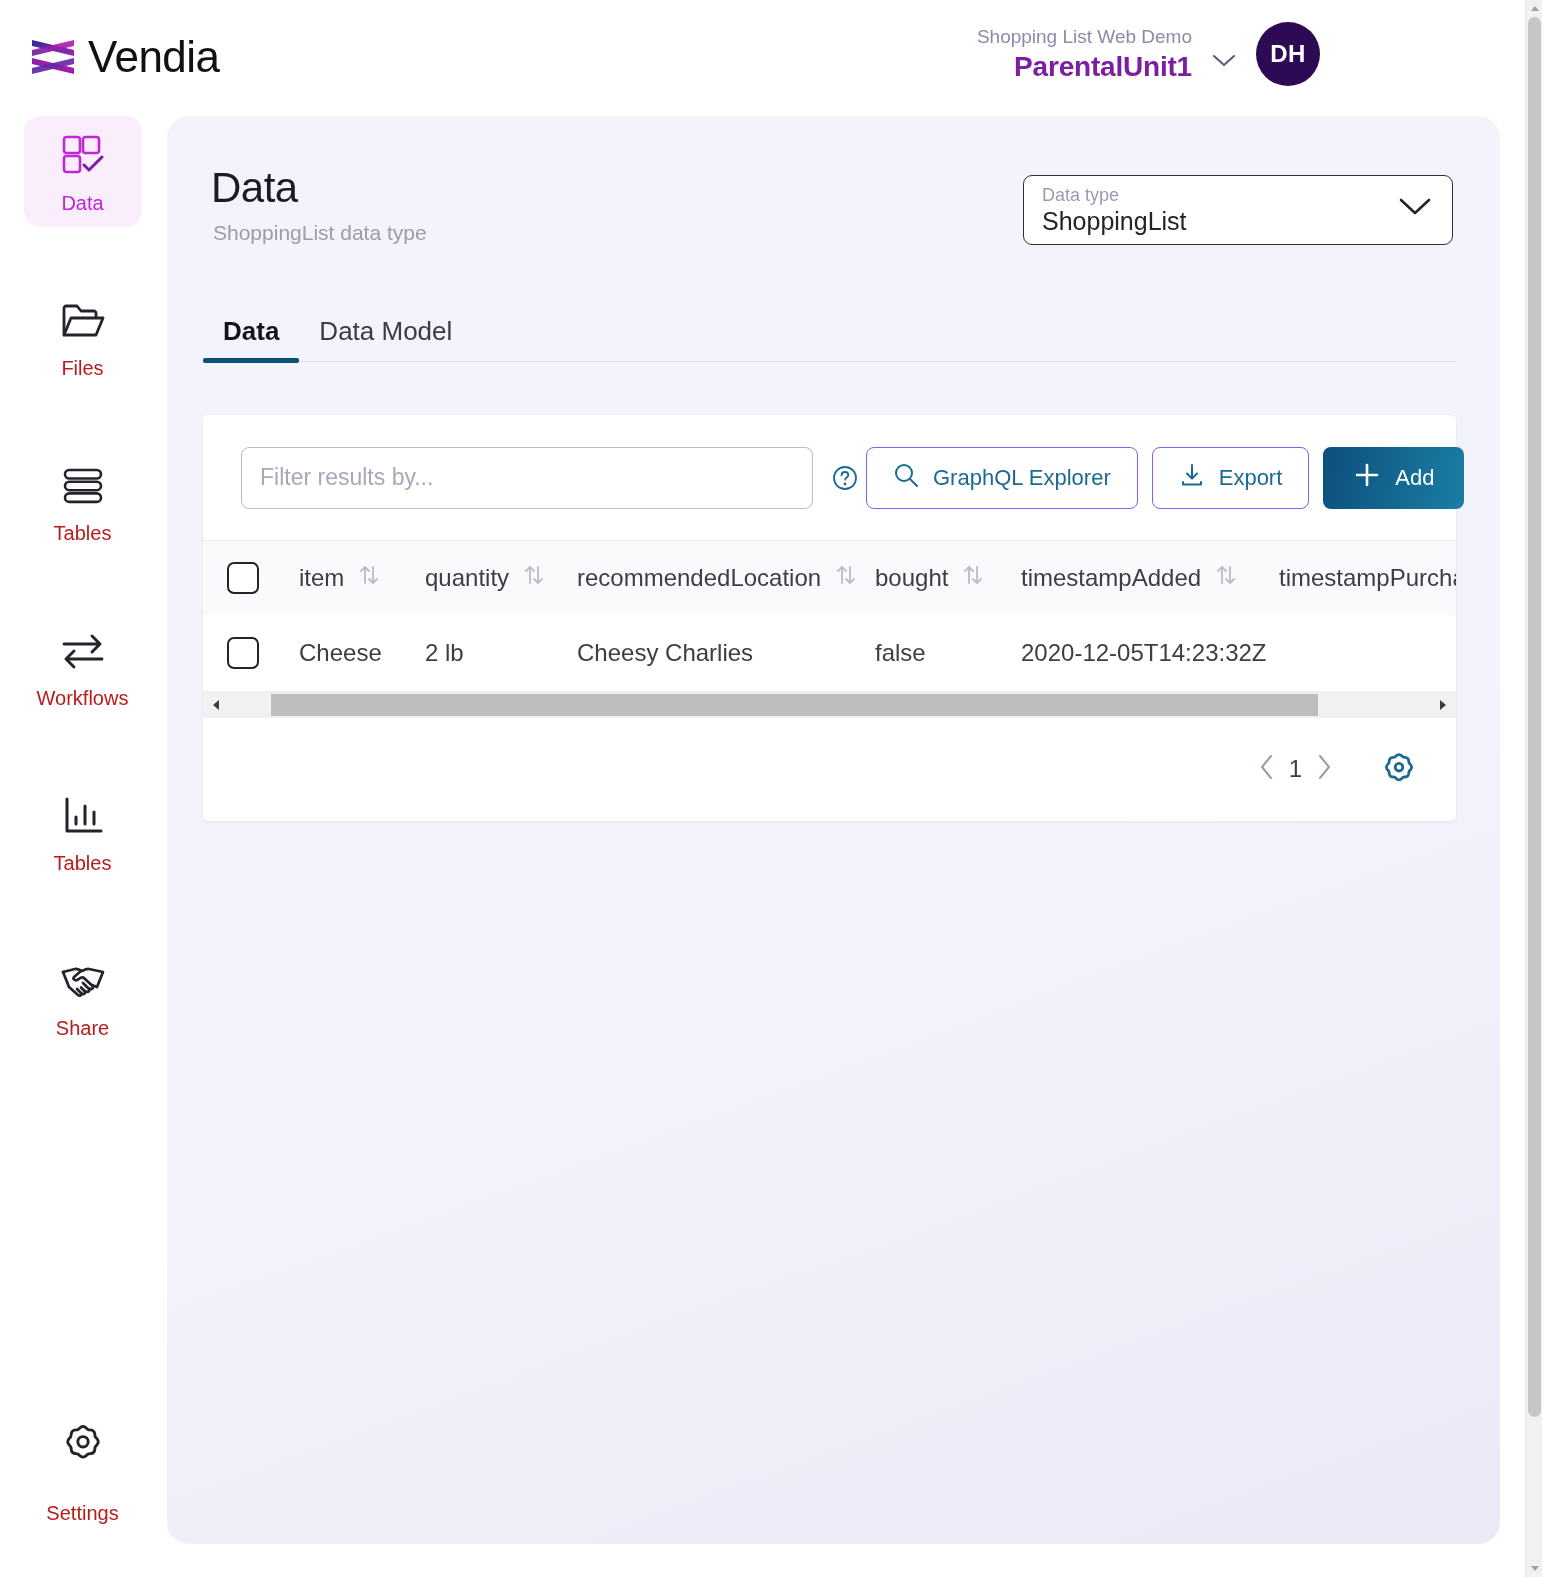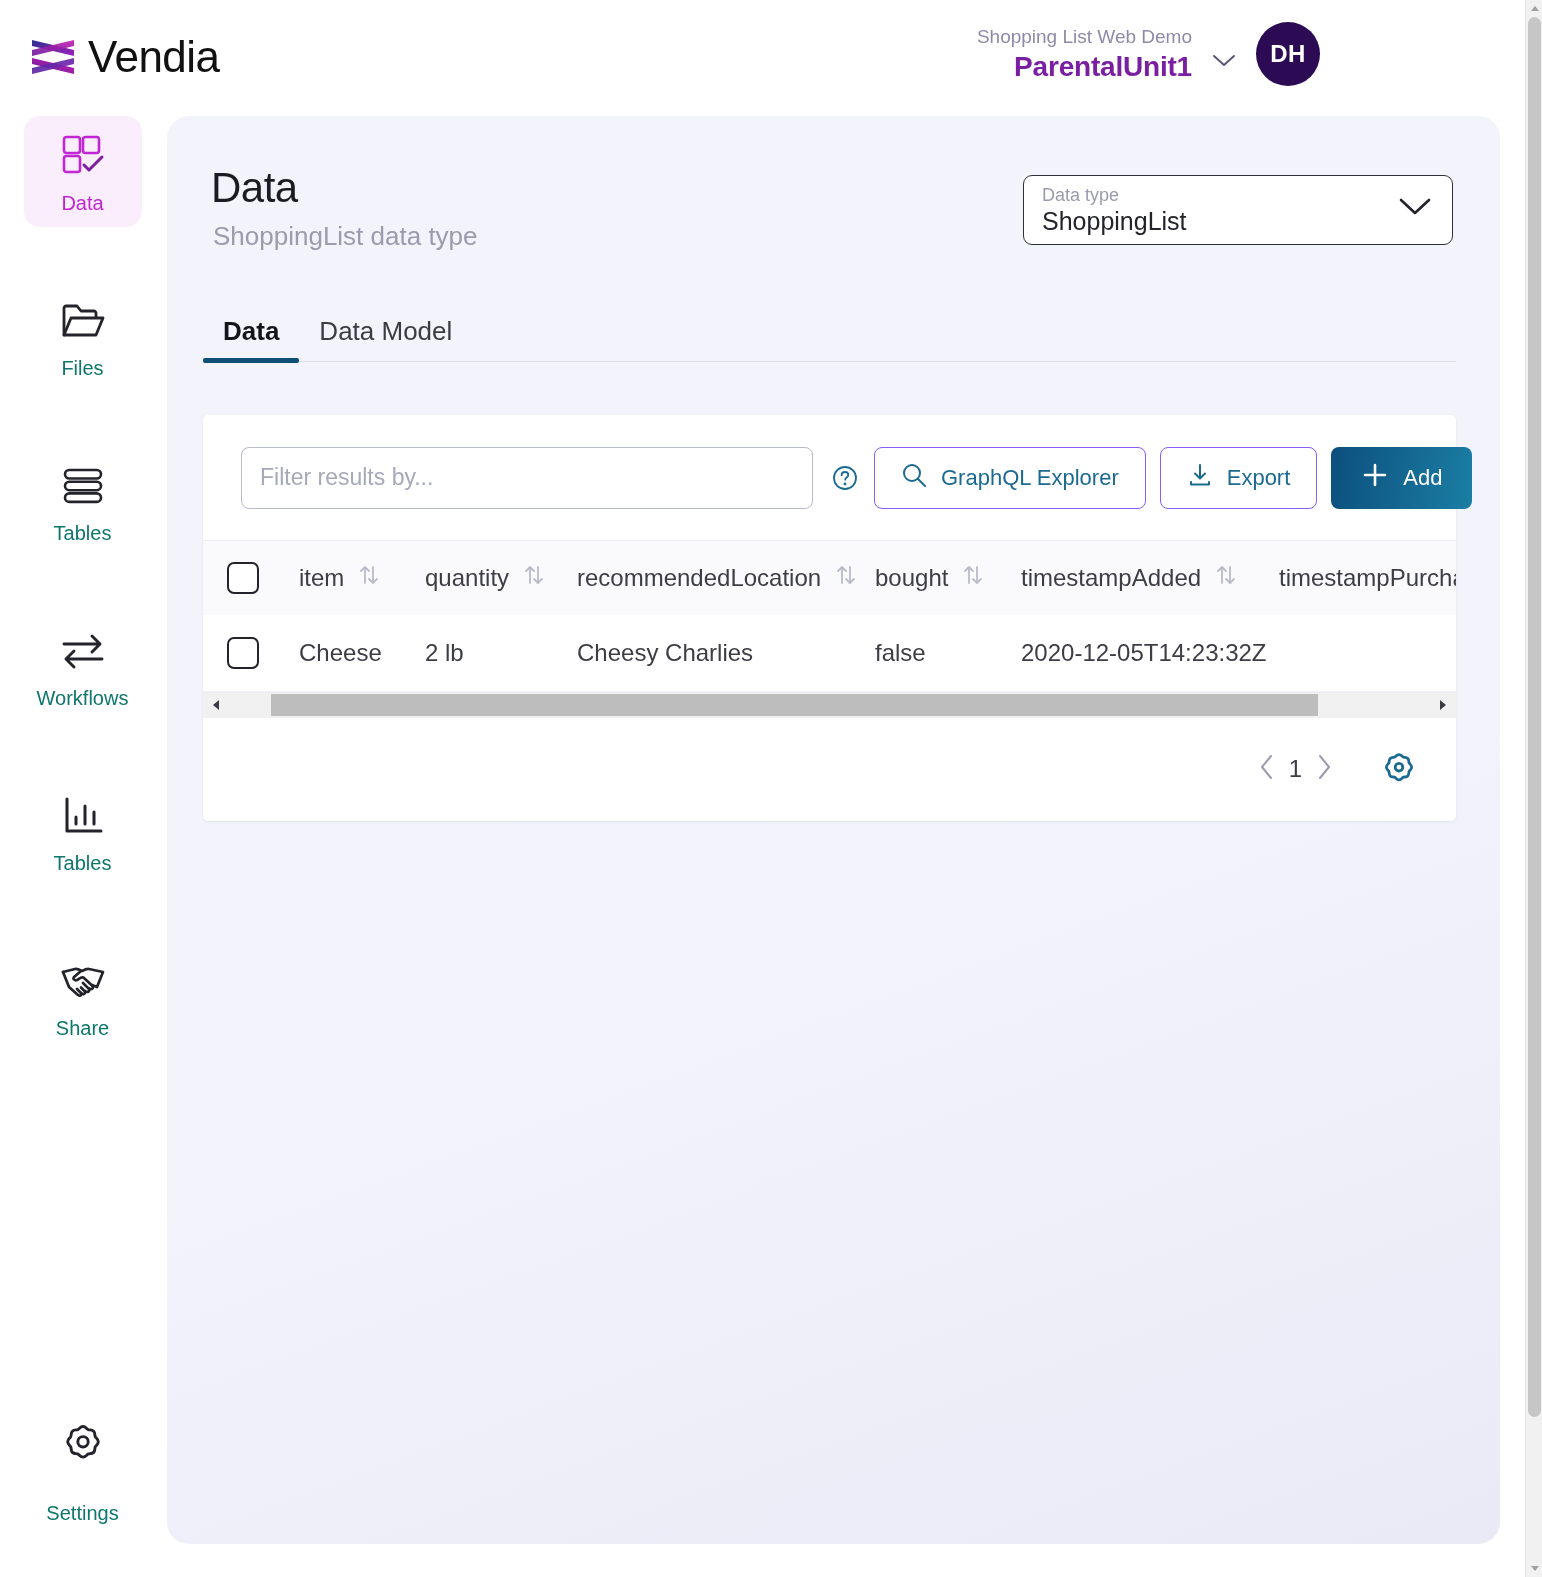--- a/index.html
+++ b/index.html
@@ -41,54 +41,54 @@
     letter-spacing: 0.5px;
   }
 
   
   .sidebar { position: absolute; left: 0; top: 116px; width: 165px; height: 1461px; background: #fff; }
   .nav-item {
     width: 118px; margin: 0 auto 54px auto; padding: 16px 0 12px 0;
     display: flex; flex-direction: column; align-items: center; gap: 12px;
     border-radius: 16px; cursor: pointer;
   }
-  .nav-item .nav-label { font-size: 20px; color: #0f766e; }
+  .nav-item .nav-label { font-size: 20px; color: #b91c1c; }
   .nav-item.active { background: #fbeefc; }
   .nav-item.active .nav-label { color: #c026d3; }
   .nav-icon { width: 48px; height: 48px; display: flex; align-items: center; justify-content: center; }
   .nav-bottom { position: absolute; left: 0; bottom: 40px; width: 165px; }
   .nav-bottom .nav-item { margin-bottom: 0; gap: 34px; }
 
   
   .main-card {
     position: absolute; left: 167px; top: 116px; width: 1333px; height: 1428px;
     background: linear-gradient(160deg, #f3f3fb 0%, #f2f3fb 55%, #e9eaf6 100%);
     border-radius: 22px;
   }
   .page-title { position: absolute; left: 44px; top: 48px; font-size: 42px; color: #1b1b22; font-weight: 500; letter-spacing: -0.5px; }
-  .page-sub { position: absolute; left: 46px; top: 105px; font-size: 26px; color: #9a9cad; }
+  .page-sub { position: absolute; left: 46px; top: 105px; font-size: 21px; color: #9a9cad; }
 
   .datatype-select {
     position: absolute; right: 47px; top: 59px; width: 430px; height: 70px;
     background: #fff; border: 1px solid #2f2f38; border-radius: 9px;
     padding: 8px 16px 0 18px; cursor: pointer;
   }
   .dts-label { font-size: 18px; color: #9a9cad; line-height: 22px; }
   .dts-value { font-size: 25px; color: #23232b; font-weight: 500; line-height: 30px; }
   .dts-caret { position: absolute; right: 20px; top: 20px; color: #23232b; }
 
   
   .tabs { position: absolute; left: 36px; top: 200px; width: 1253px; border-bottom: 1px solid #dfe0ec; display: flex; gap: 0; }
   .tab { padding: 0 20px 14px 20px; font-size: 26px; color: #3b3b44; cursor: pointer; position: relative; }
   .tab.active { font-weight: bold; color: #14141c; }
   .tab.active::after { content:''; position: absolute; left: 0; right: 0; bottom: -2px; height: 5px; background: #0d4f75; border-radius: 2px; }
 
   
   .panel { position: absolute; left: 36px; top: 299px; width: 1253px; background: #fff; border-radius: 5px; box-shadow: 0 1px 3px rgba(30,30,60,0.07); }
-  .toolbar { height: 125px; display: flex; align-items: center; padding: 0 28px 0 38px; gap: 16px; }
+  .toolbar { height: 125px; display: flex; align-items: center; padding: 0 28px 0 38px; gap: 8px; }
   .filter-wrap { position: relative; display: flex; align-items: center; gap: 10px; }
   .filter-input {
     width: 572px; height: 62px; border: 1px solid #b9bcc9; border-radius: 8px;
     font-size: 23px; color: #2a2a33; padding: 0 18px; background: #fff;
     font-family: "Liberation Sans", sans-serif;
   }
   .filter-input::placeholder { color: #a6a9b8; }
   .help-icon { width: 26px; height: 26px; margin-left: 9px; cursor: pointer; }
   .toolbar-actions { margin-left: auto; display: flex; align-items: center; gap: 14px; }
   .btn {

